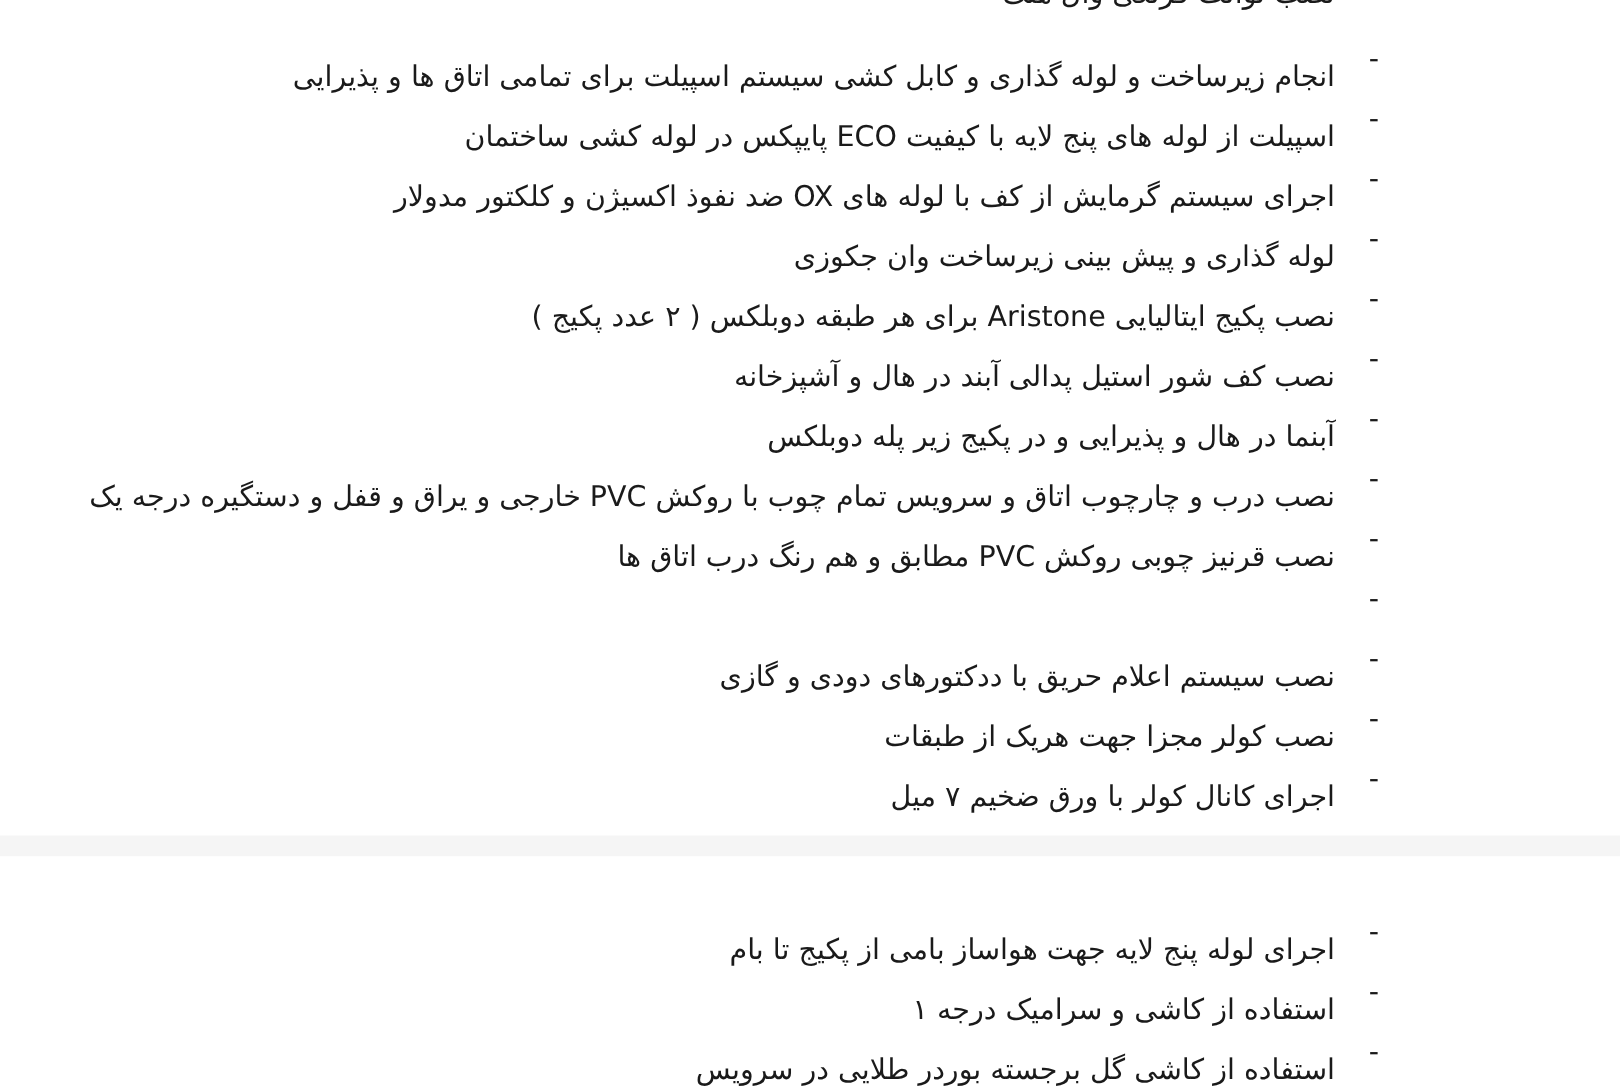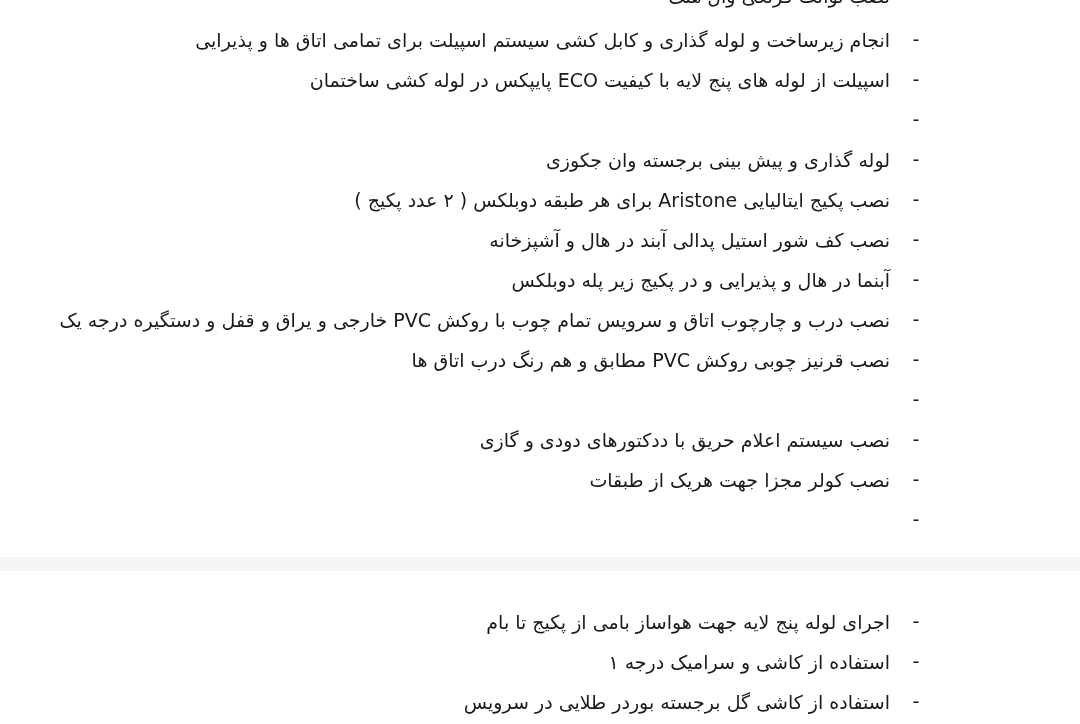--- a/index.html
+++ b/index.html
@@ -50,21 +50,21 @@
       left: 910px;
       top: 0;
       width: 12px;
       text-align: center;
       font-size: 19px;
       color: #1a1a1a;
     }
     ul.items li .text {
       position: absolute;
       right: 190px;
-      top: 1px;
+      top: 12px;
       direction: rtl;
       unicode-bidi: plaintext;
     }
     .partial-line {
       position: absolute;
       right: 190px;
       top: -6px;
       font-size: 19px;
       line-height: 20px;
       direction: rtl;
@@ -82,24 +82,25 @@
     <li>
         <span class="dash">-</span>
         <span class="text">انجام زیرساخت و لوله گذاری و کابل کشی سیستم اسپیلت برای تمامی اتاق ها و پذیرایی</span>
       </li>
     <li>
         <span class="dash">-</span>
         <span class="text">اسپیلت از لوله های پنج لایه با کیفیت ECO پایپکس در لوله کشی ساختمان</span>
       </li>
     <li>
         <span class="dash">-</span>
+        <span class="text">اجرای سیستم گرمایش از کف با لوله های OX ضد نفوذ اکسیژن و کلکتور مدولار</span>
       </li>
     <li>
         <span class="dash">-</span>
-        <span class="text">لوله گذاری و پیش بینی برجسته وان جکوزی</span>
+        <span class="text">لوله گذاری و پیش بینی زیرساخت وان جکوزی</span>
       </li>
     <li>
         <span class="dash">-</span>
         <span class="text">نصب پکیج ایتالیایی Aristone برای هر طبقه دوبلکس ( ۲ عدد پکیج )</span>
       </li>
     <li>
         <span class="dash">-</span>
         <span class="text">نصب کف شور استیل پدالی آبند در هال و آشپزخانه</span>
       </li>
     <li>
@@ -120,20 +121,21 @@
     <li>
         <span class="dash">-</span>
         <span class="text">نصب سیستم اعلام حریق با ددکتورهای دودی و گازی</span>
       </li>
     <li>
         <span class="dash">-</span>
         <span class="text">نصب کولر مجزا جهت هریک از طبقات</span>
       </li>
     <li>
         <span class="dash">-</span>
+        <span class="text">اجرای کانال کولر با ورق ضخیم ۷ میل</span>
       </li>
   </ul>
 </div>
 
 <div class="separator"></div>
 
 <div class="section bottom">
   <ul class="items">
     <li>
         <span class="dash">-</span>

